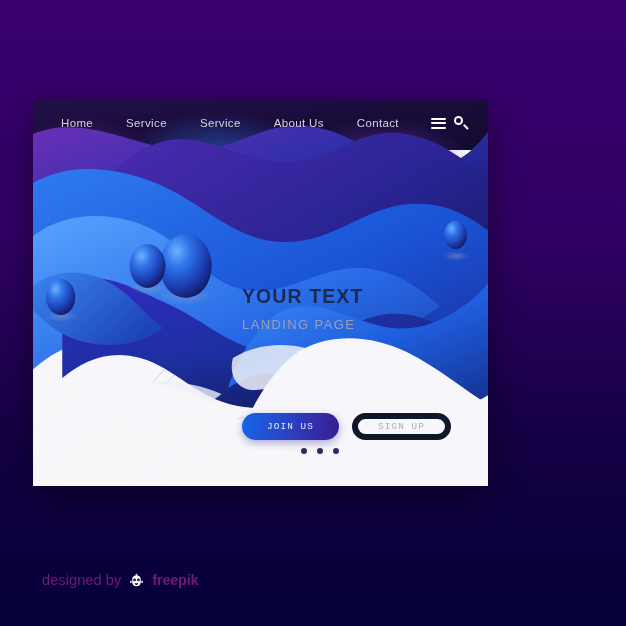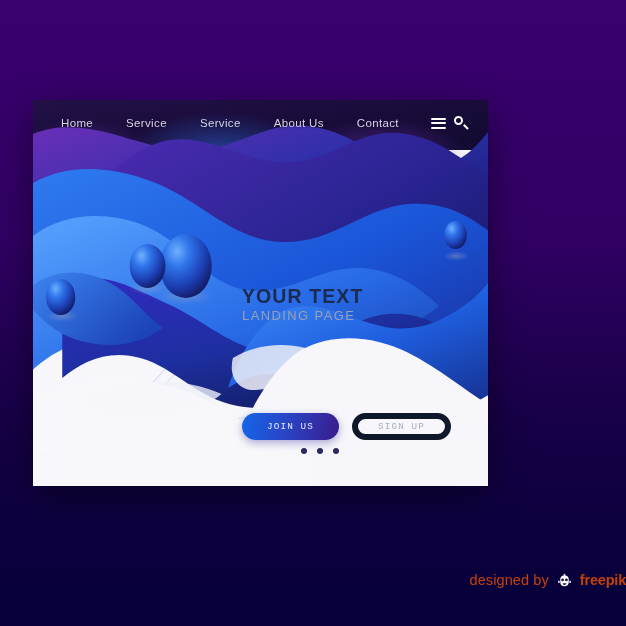--- a/index.html
+++ b/index.html
@@ -48,21 +48,21 @@
   #hero {
     position:absolute; right:28px; top:186px; width:218px;
     text-align:left; z-index:15;
   }
   #hero h1 {
     font-size:19.5px; font-weight:bold; letter-spacing:1.1px;
     color:#1b2a4e; line-height:1.1;
   }
   #hero h2 {
     font-size:13px; font-weight:normal; letter-spacing:1.4px;
-    color:#9aa0b4; margin-top:1px;
+    color:#9aa0b4; margin-top:10px;
   }
   #hero p {
     margin-top:14px; font-size:8.7px; line-height:1.72;
     color:#9aa0b4; letter-spacing:.1px;
   }
 
   
   #btns {
     position:absolute; right:28px; top:313px; width:218px;
     display:flex; gap:13px; z-index:15;font-family:Liberation Mono, monospace;
@@ -85,22 +85,22 @@
   
   #dots {
     position:absolute; left:268px; top:348px; display:flex; gap:10px; z-index:15;
   }
   #dots span { width:6px; height:6px; border-radius:50%; background:#2a2a5e;
                display:block; cursor:pointer; }
 
   
   #credit {
     position:absolute; left:0; right:0; top:565px; height:30px;
-    display:flex; align-items:center; justify-content:flex-end; gap:7px;
-    color:#c2410c; font-size:14.5px; letter-spacing:.1px;margin-left:42px;
+    display:flex; align-items:center; justify-content:flex-start; gap:7px;
+    color:#701a75; font-size:14.5px; letter-spacing:.1px;margin-left:42px;
   }
   #credit .brand { font-weight:bold; letter-spacing:-.2px; }
   .fp-logo { width:17px; height:17px; display:block; }
 </style>
 </head>
 <body>
 
 <div id="card">
 
   <div id="art">

